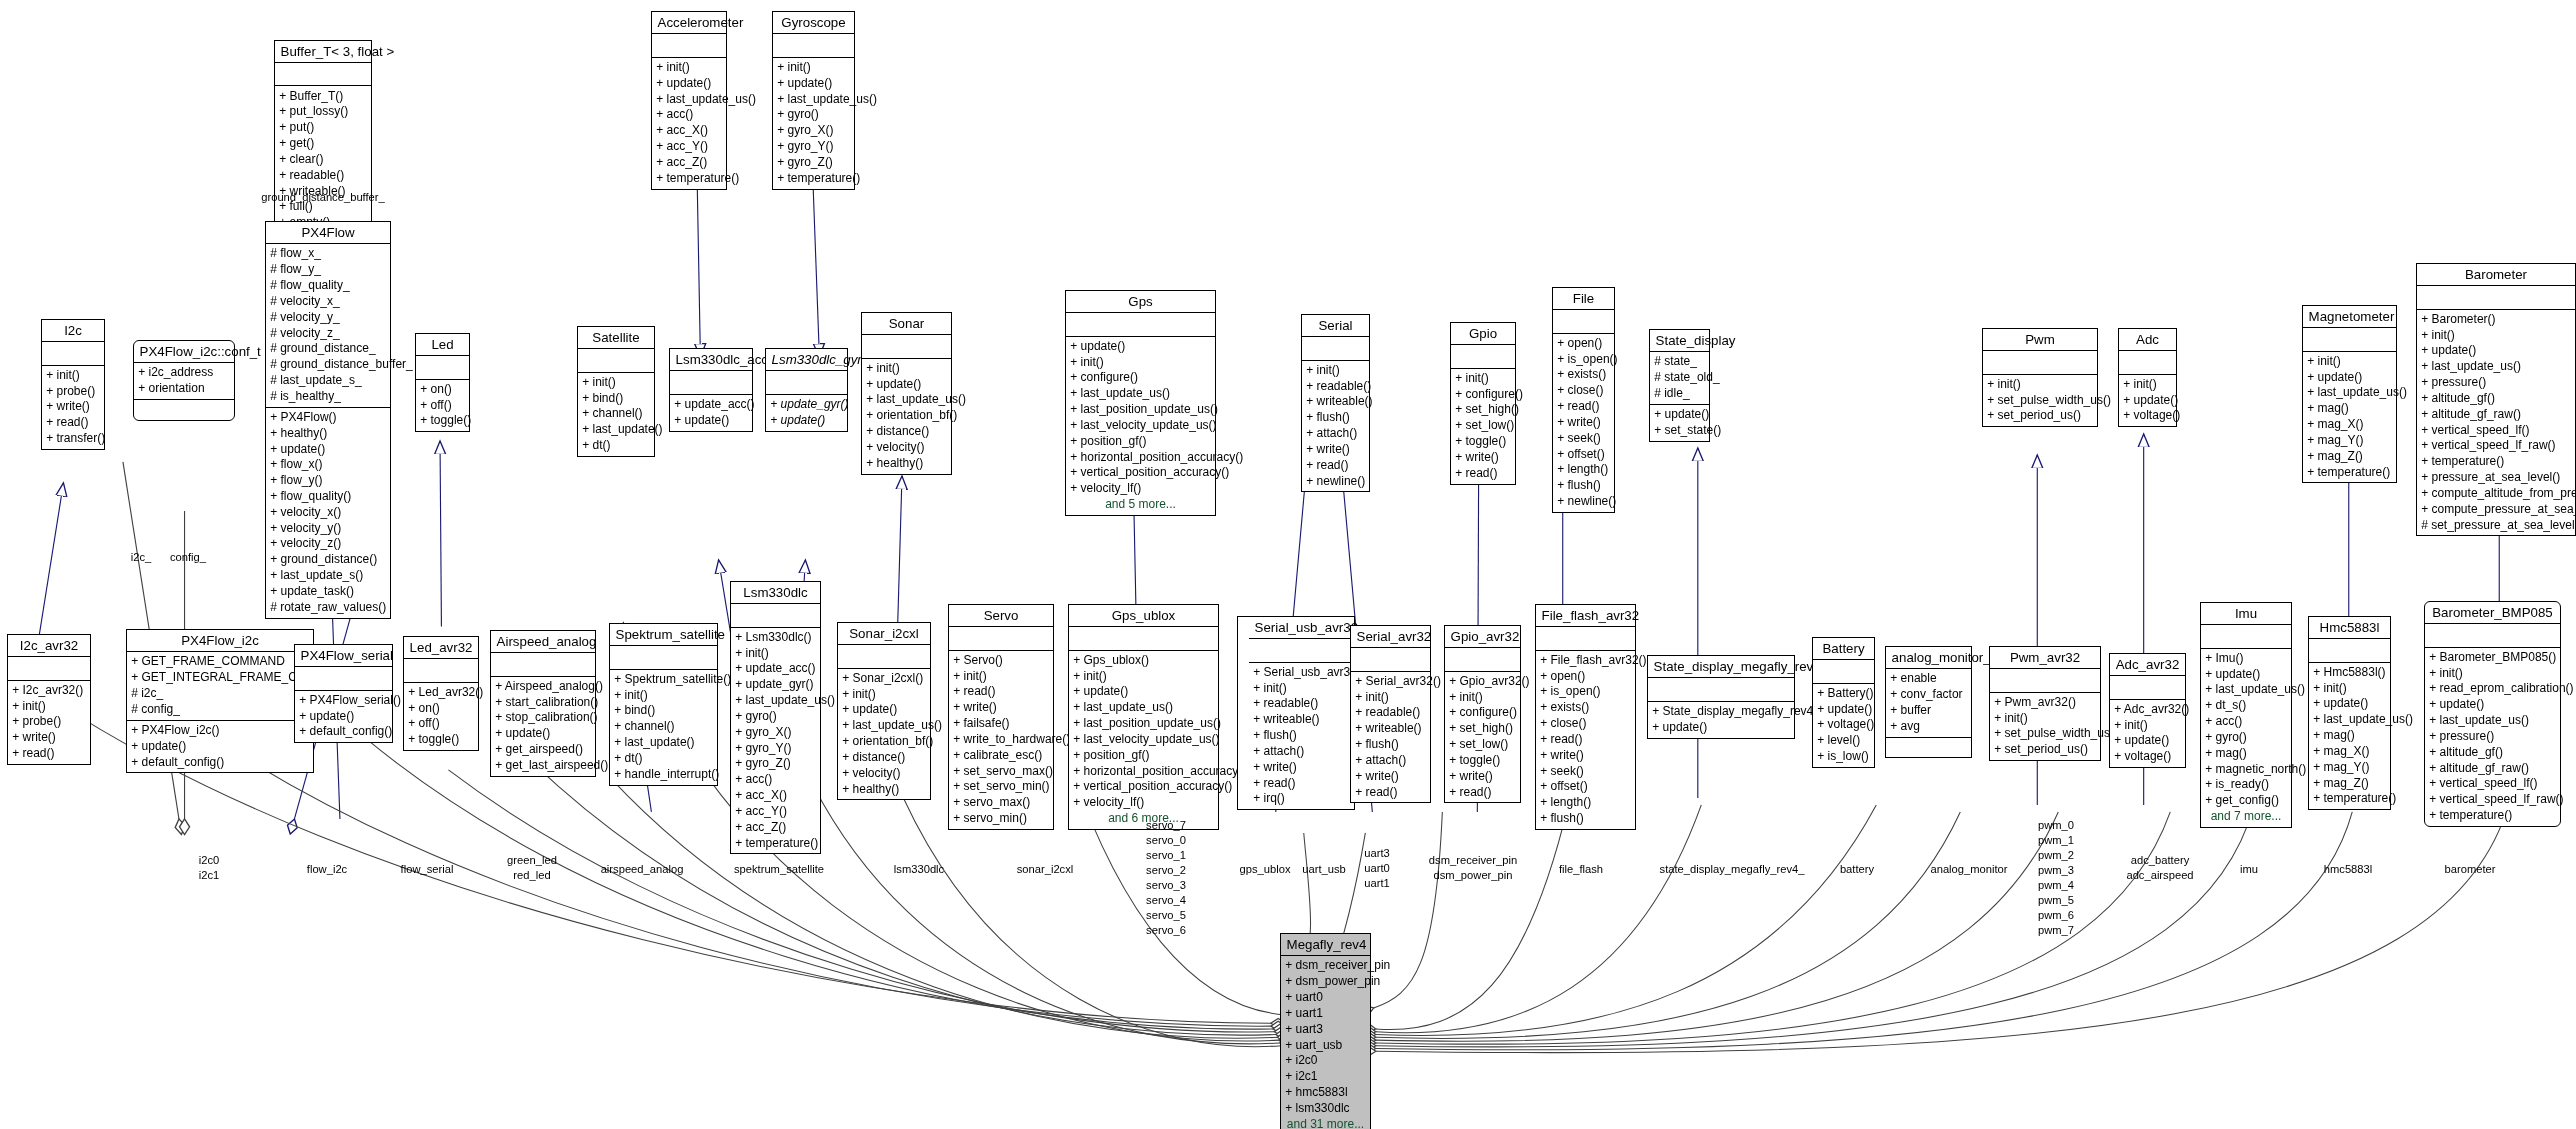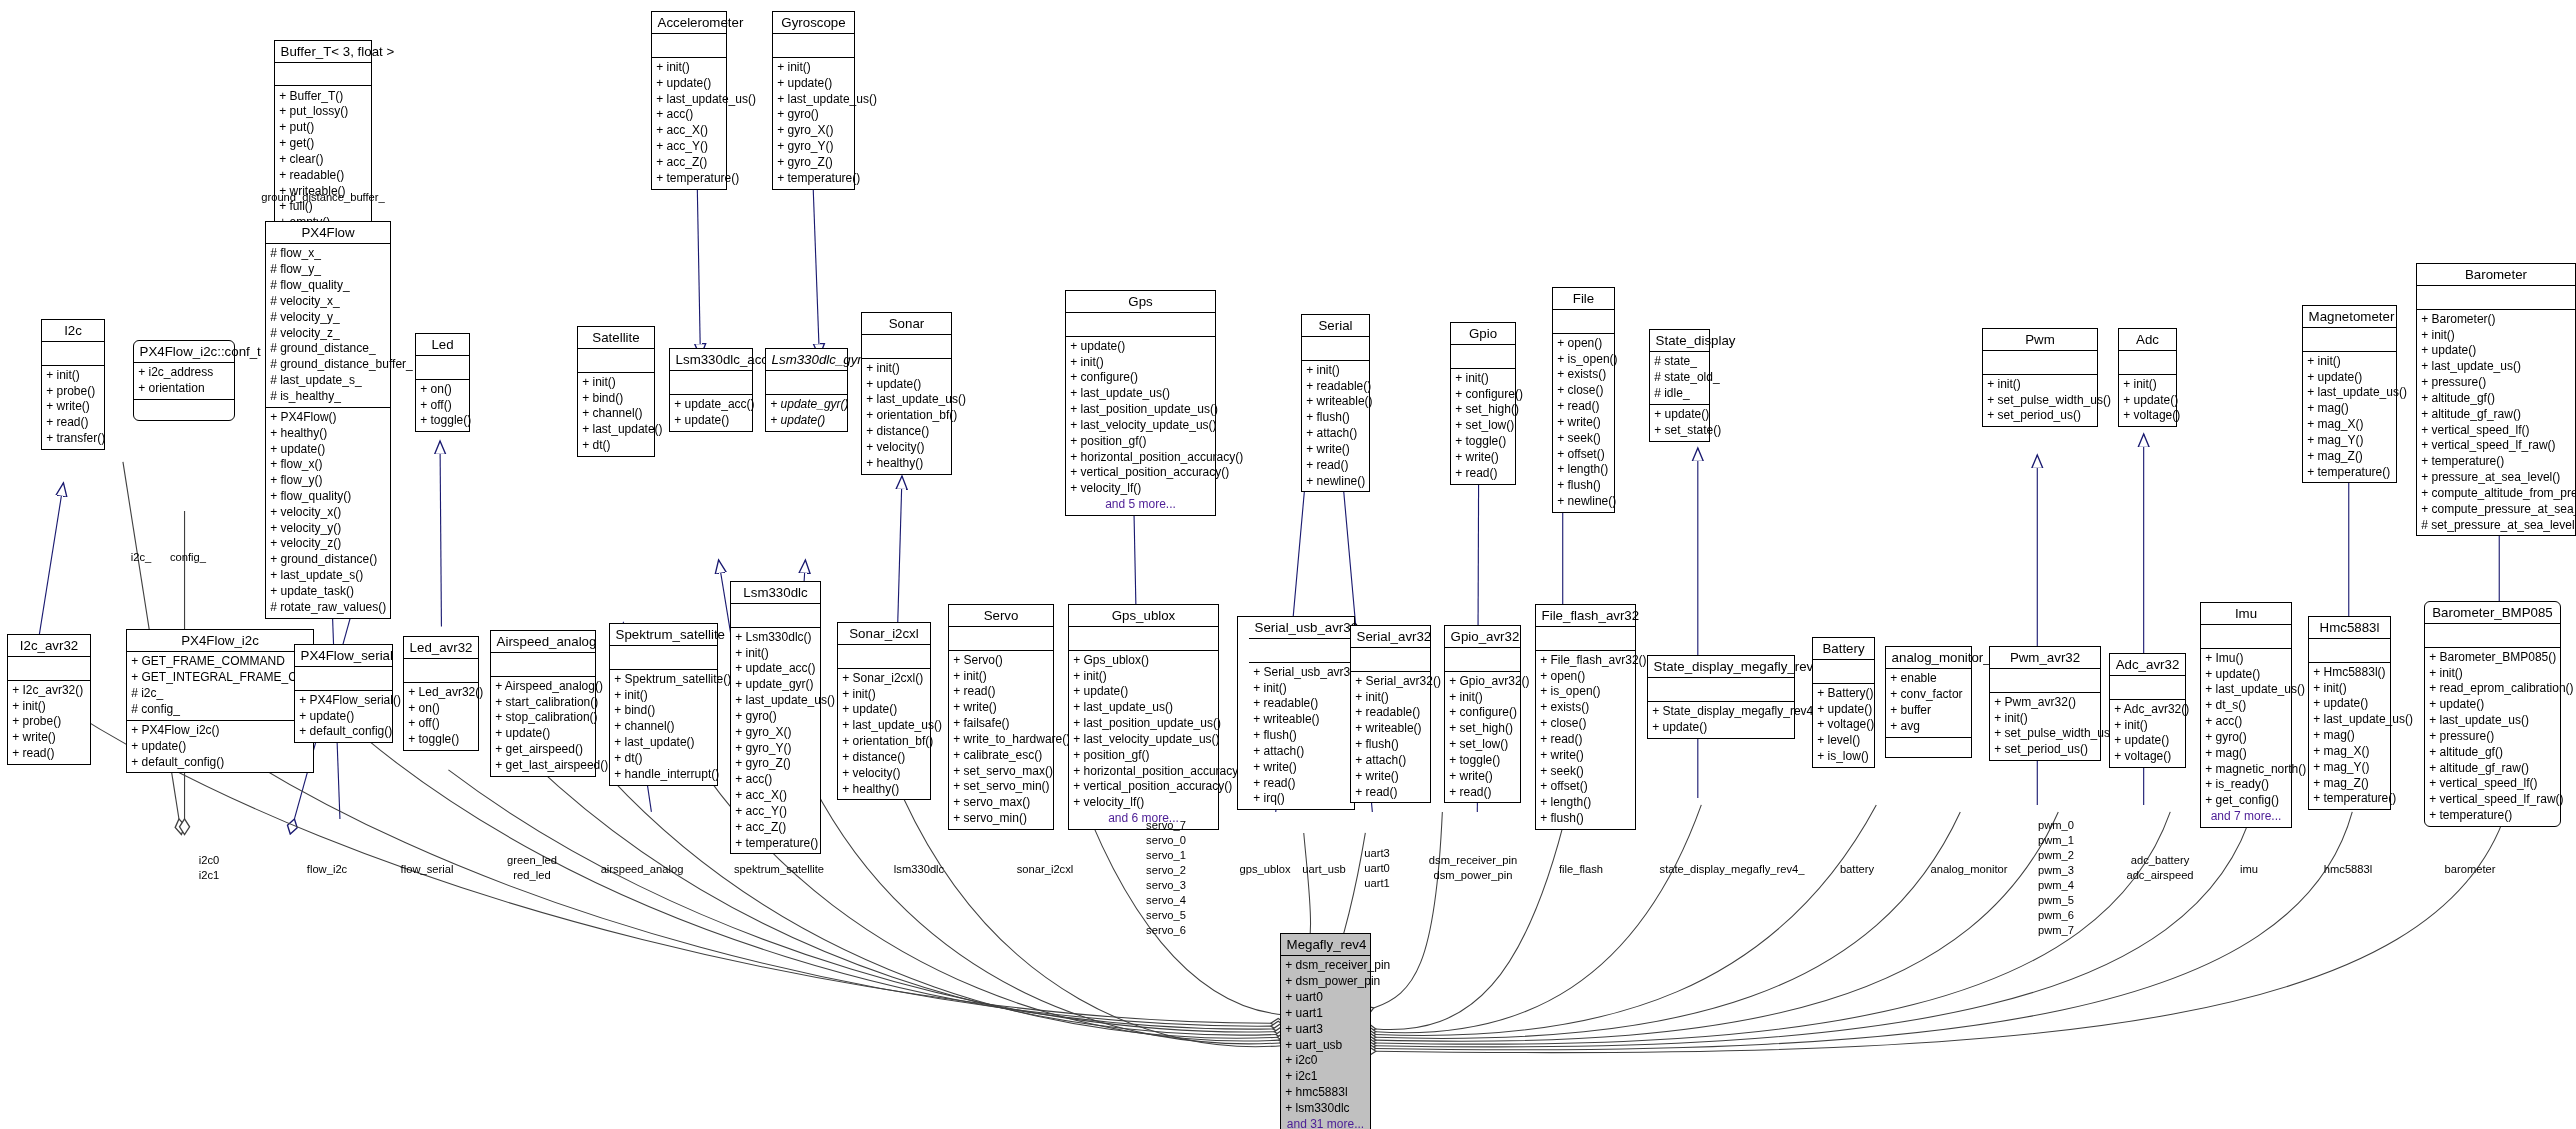--- a/index.html
+++ b/index.html
@@ -7,21 +7,21 @@
   #stage{position:relative;width:2576px;height:1129px;background:#fff;overflow:hidden;}
   svg#wires{position:absolute;left:0;top:0;width:2576px;height:1129px;pointer-events:none;}
 
   .uml{position:absolute;border:1.4px solid #000;background:#fff;box-sizing:border-box;}
   .uml.hl{background:#c0c0c0;}
   .uml .name{text-align:center;font-size:13.3px;padding:2.8px 5.6px 3.5px 5.6px;border-bottom:1.4px solid #000;white-space:nowrap;color:#000;}
   .uml .attrs{border-bottom:1.4px solid #000;padding:2.1px 4.2px;min-height:9.8px;}
   .uml .ops{padding:2.1px 4.2px;}
   .uml .attrs.empty{min-height:14px;padding:4.2px;}
   .uml .row{font-size:12px;line-height:1.32;white-space:nowrap;color:#000;}
-  .uml .more{font-size:12px;line-height:1.32;color:#4c1d95;text-align:center;}
+  .uml .more{font-size:12px;line-height:1.32;color:#14532d;text-align:center;}
 
   .elabel{position:absolute;font-size:11.2px;color:#000;white-space:nowrap;line-height:1.30;text-align:center;transform:translateX(-50%);}
   .elabel.stack{line-height:1.34;}
 </style>
 </head>
 <body>
 
 <div id="stage">
 
   <svg id="wires" viewBox="0 0 3679 1613">

